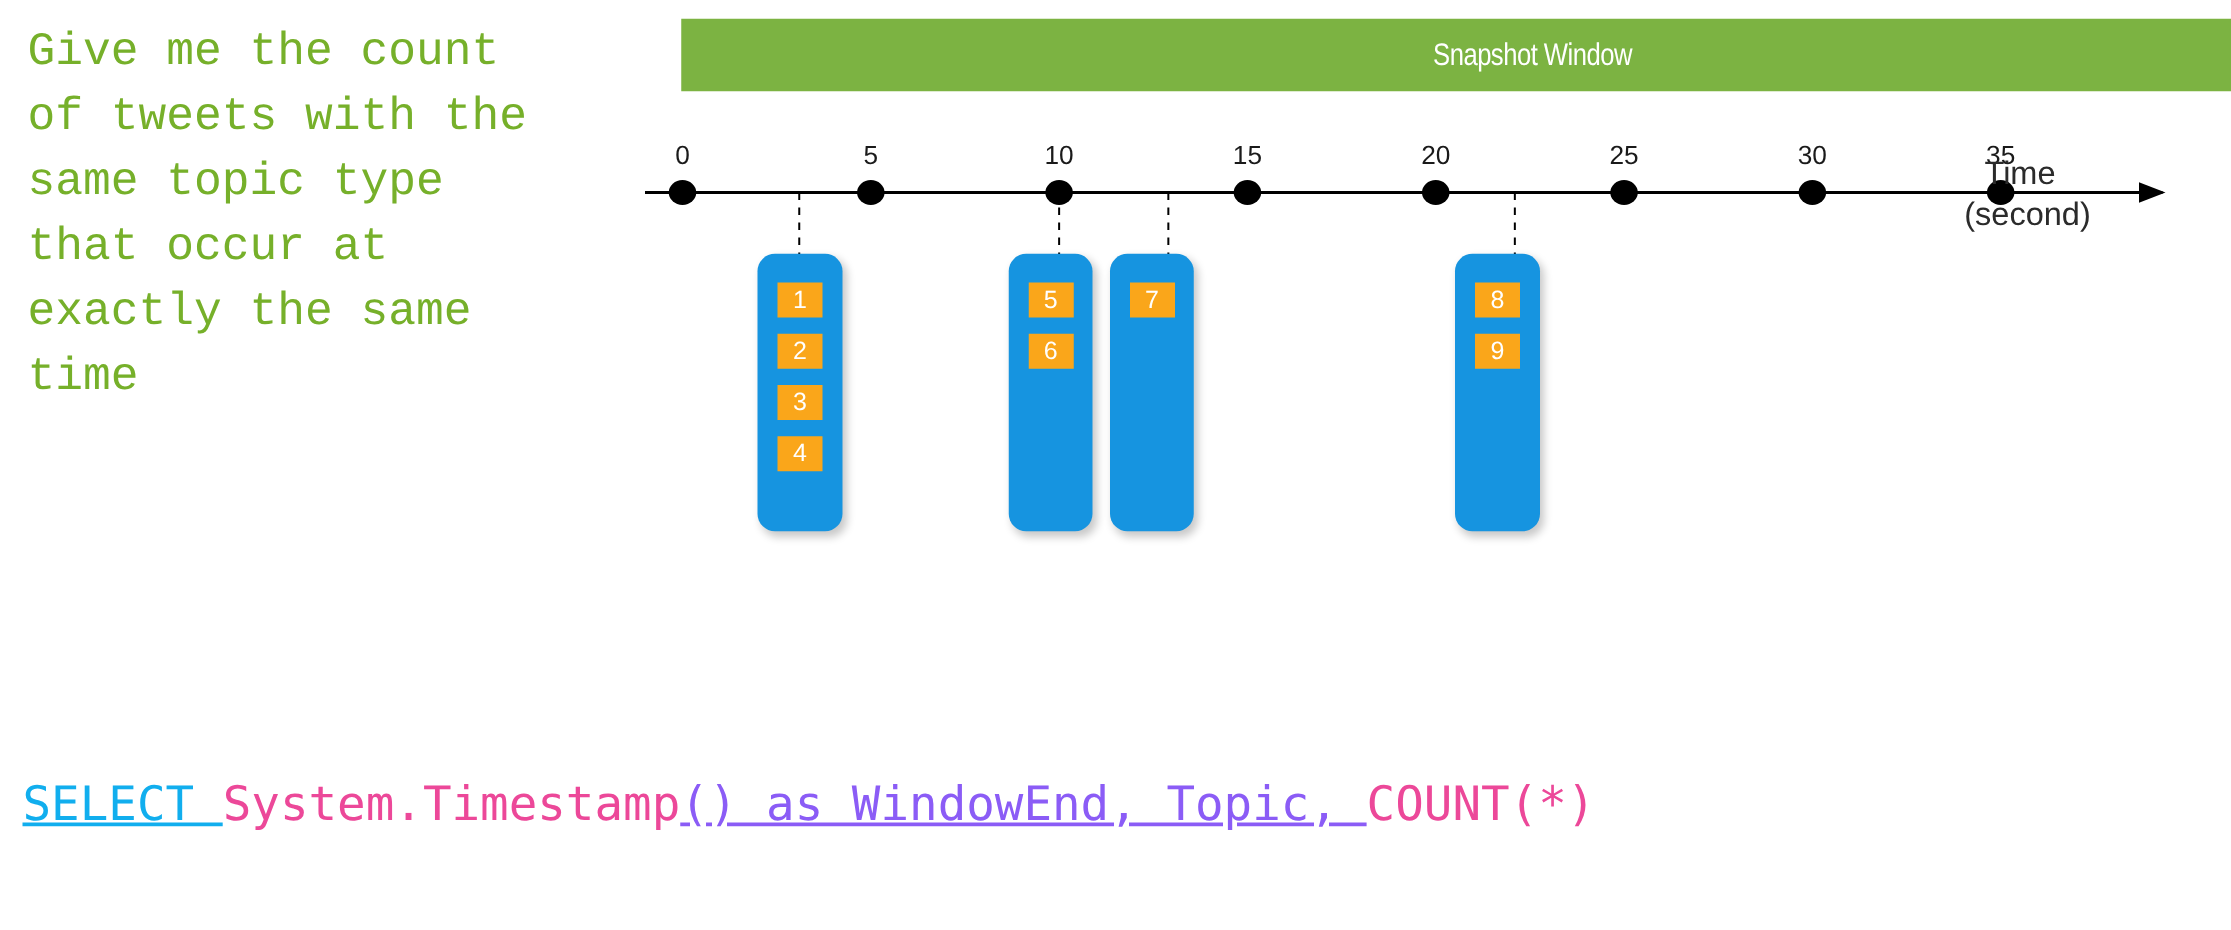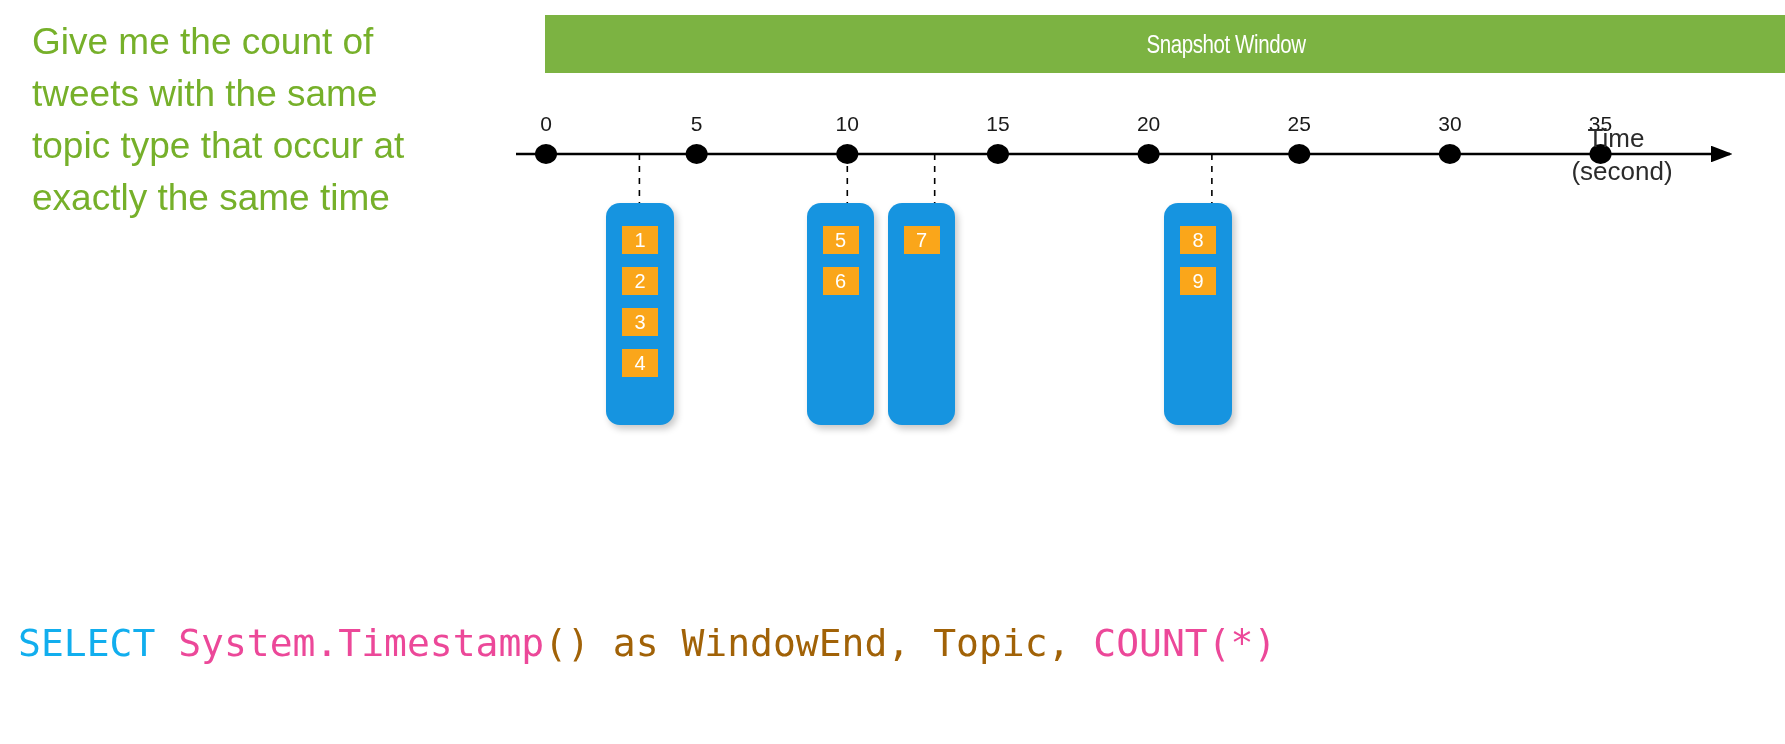--- a/index.html
+++ b/index.html
@@ -11,27 +11,27 @@
     width: 1785px;
     height: 744px;
     position: relative;
     overflow: hidden;
     font-family: "Liberation Sans", sans-serif;
   }
 
   
   #question-text {
     position: absolute;
-    left: 32px;
+    left: 22px;
     top: 16px;
     width: 430px;
     color: #76B02A;
     font-size: 37px;
     line-height: 52px;
-    font-family: Liberation Sans, sans-serif;
+    font-family: Liberation Mono, monospace;
     white-space: pre-line;
   }
 
   
   #snapshot-window {
     position: absolute;
     left: 545px;
     top: 15px;
     width: 1363px;
     height: 58px;
@@ -103,23 +103,23 @@
   #sql-block {
     position: absolute;
     left: 18px;
     top: 518px;
     font-family: "DejaVu Sans Mono", monospace;
     font-size: 38px;
     line-height: 50px;
     white-space: pre;
     color: #000000;
   }
-  .tok-kw   { color: #11AEEE; }
+  .tok-kw   { color: #11AEEE; text-decoration: underline; }
   .tok-fn   { color: #ec4899; }
-  .tok-plain{ color: #a16207; }
+  .tok-plain{ color: #8b5cf6; text-decoration: underline; }
 </style>
 </head>
 <body>
 
 <div id="question-text">Give me the count of tweets with the same topic type that occur at exactly the same time</div>
 
 <div id="snapshot-window">
   <span id="snapshot-window-label">Snapshot Window</span>
 </div>
 

